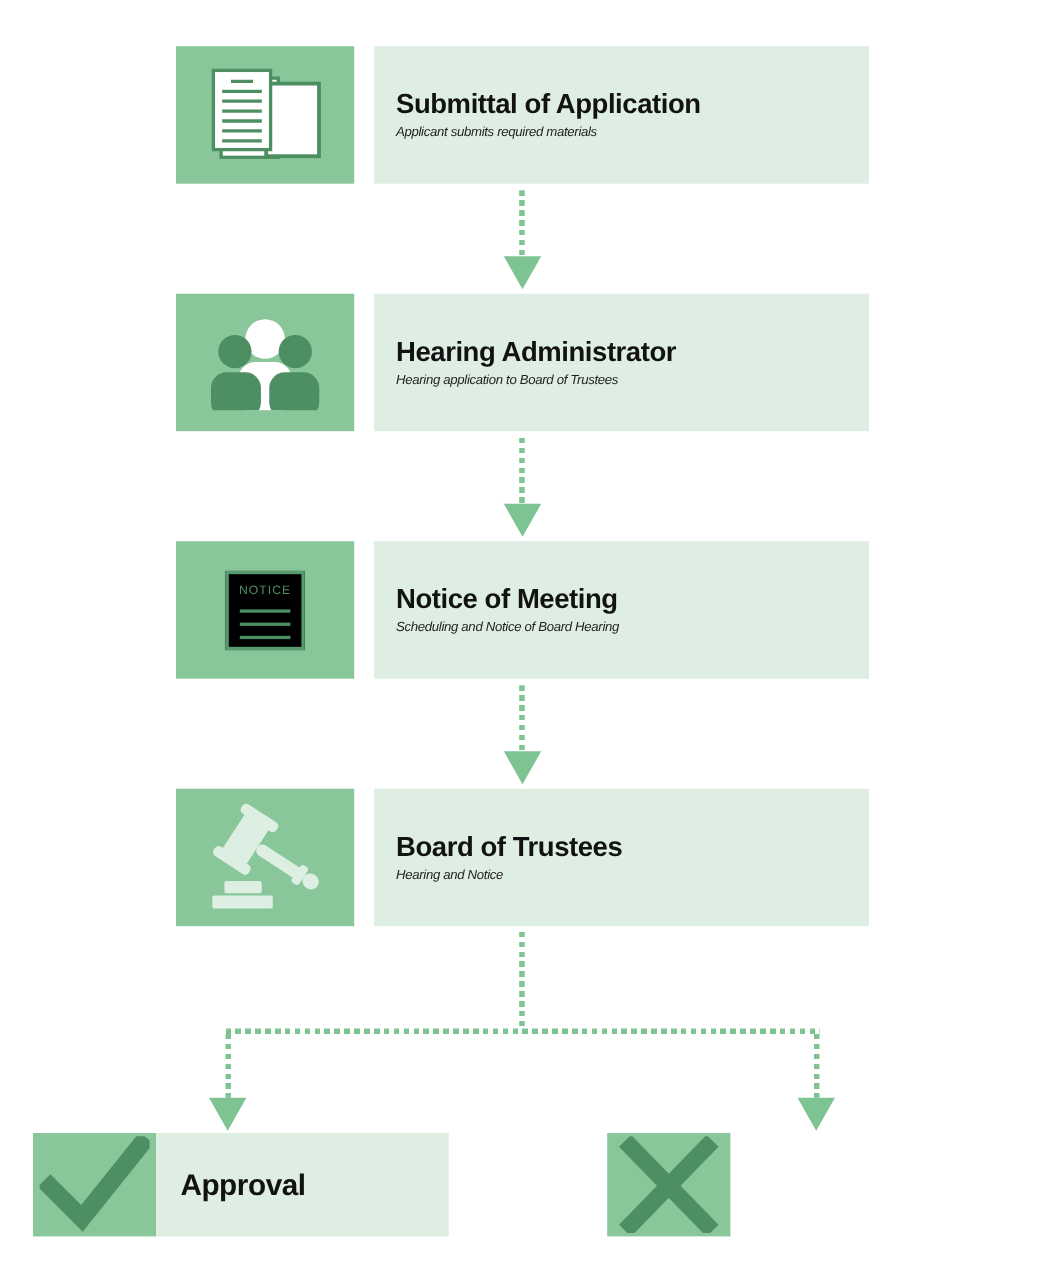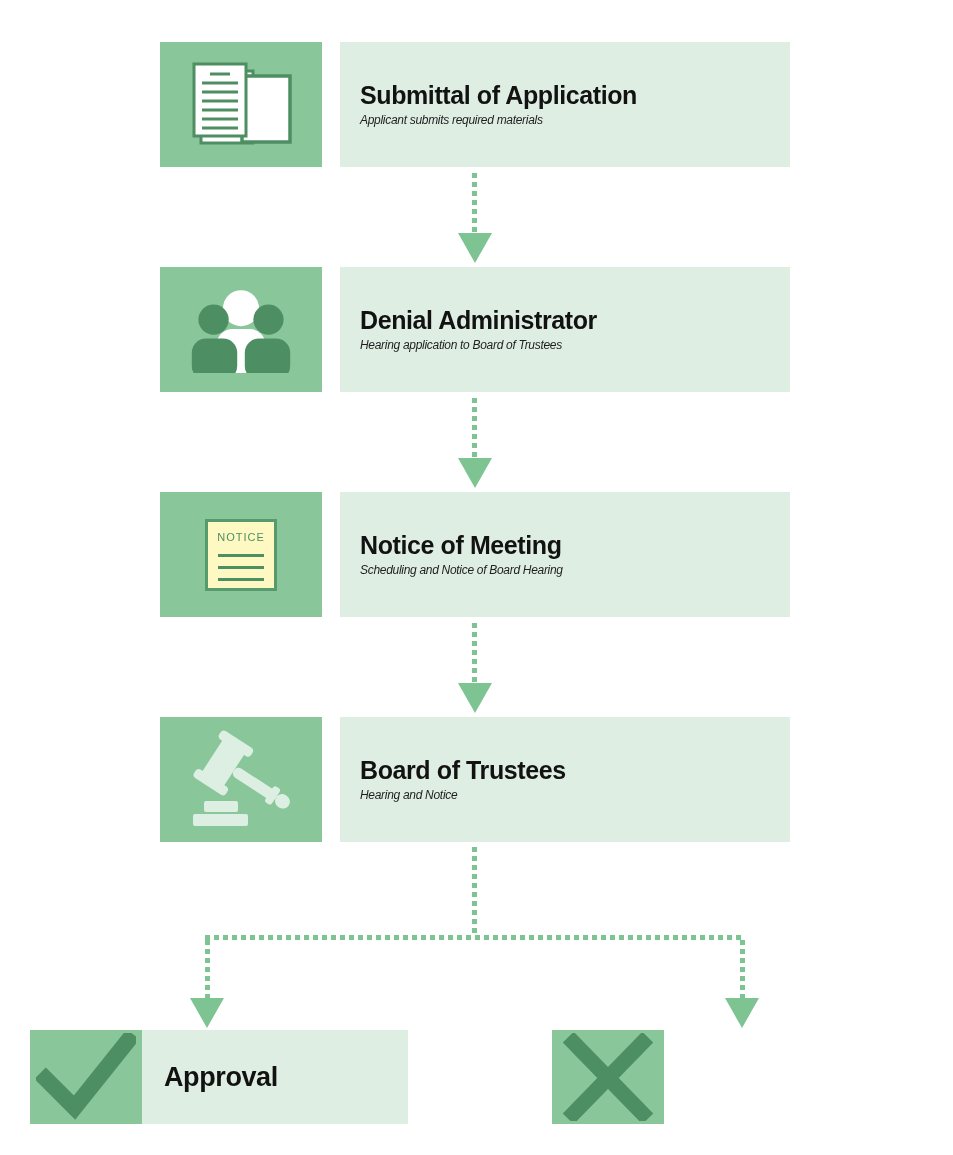--- a/index.html
+++ b/index.html
@@ -67,21 +67,21 @@
   }
   .outcome-text-box{
     flex:1;height:100%;background:var(--light-green);
     display:flex;align-items:center;padding-left:22px;
   }
   .outcome-label{
     font-size:27px;font-weight:bold;color:var(--title-color);letter-spacing:-0.4px;
   }
   
   .notice-card{
-    width:72px;height:72px;background:#fef9c3;
+    width:72px;height:72px;background:#000000;
     border:3px solid #579a6e;
     text-align:center;
   }
   .notice-word{
     display:block;margin-top:9px;
     font-size:11px;letter-spacing:1px;color:var(--dark-green);
     font-weight:normal;
   }
   .notice-line{
     width:46px;height:3px;background:var(--dark-green);margin:9px auto 0;
@@ -129,21 +129,21 @@
       <rect x="30" y="43" width="52" height="50" rx="17" fill="#ffffff"></rect>
 
       <circle cx="27" cy="33" r="16" fill="#4e8e63"></circle>
       <rect x="4" y="53" width="48" height="44" rx="15" fill="#4e8e63"></rect>
 
       <circle cx="85" cy="33" r="16" fill="#4e8e63"></circle>
       <rect x="60" y="53" width="48" height="44" rx="15" fill="#4e8e63"></rect>
     </svg>
   </div>
   <div class="text-box">
-    <div class="step-title">Denial Administrator</div>
+    <div class="step-title">Hearing Administrator</div>
     <div class="step-sub">Hearing application to Board of Trustees</div>
   </div>
 </div>
 
 <div class="v-dots" style="left:472px;top:398px;height:60px"></div>
 <div class="arrow-head" style="left:458px;top:458px"></div>
 
 <div class="step-row" style="top:492px">
   <div class="icon-box">
     <div class="notice-card">

